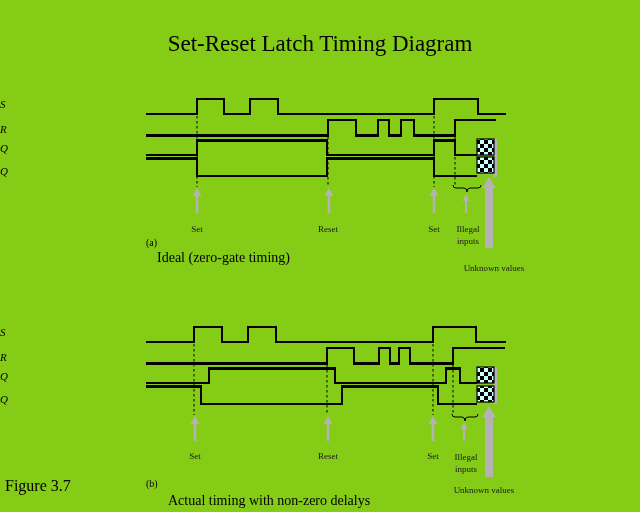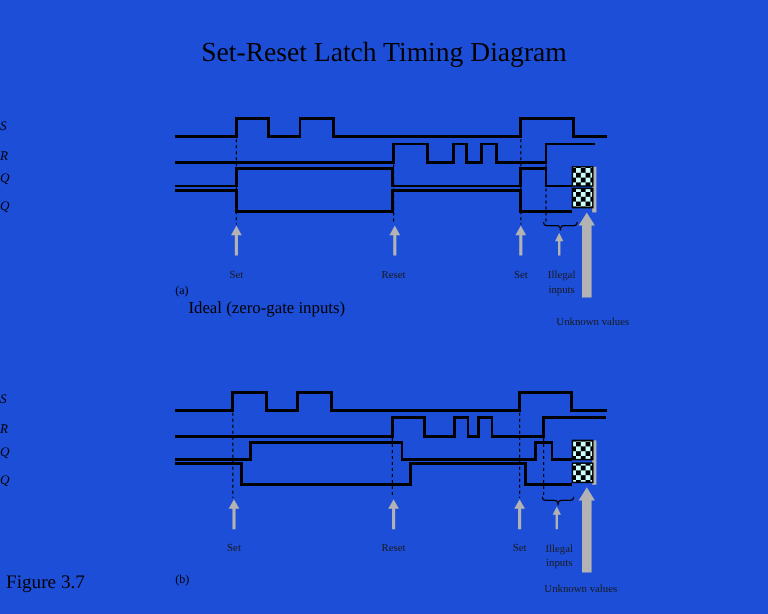--- a/index.html
+++ b/index.html
@@ -1,19 +1,19 @@
 <!DOCTYPE html>
 <html><head>
 <meta charset="utf-8">
 <style>
   html,body{margin:0;padding:0;background:#ffffff;}
   .slide{
     position:relative;
     width:640px;height:512px;
-    background:#1d4ed8;
+    background:#84cc16;
     font-family:"Liberation Serif","DejaVu Serif",serif;
     overflow:hidden;
   }
   .title{
     position:absolute;top:31px;left:0;width:640px;
     text-align:center;font-size:23px;color:#000;white-space:nowrap;
   }
   .svg-layer{position:absolute;left:0;top:0;}
   .tag{position:absolute;font-size:10px;color:#000;}
   .tag-a{left:146px;top:237px;}
@@ -93,18 +93,19 @@
         <text x="195" y="459" font-size="9px" text-anchor="middle" font-family="&quot;Liberation Serif&quot;,&quot;DejaVu Serif&quot;,serif" fill="#1a1a1a">Set</text>
         <text x="328" y="459" font-size="9px" text-anchor="middle" font-family="&quot;Liberation Serif&quot;,&quot;DejaVu Serif&quot;,serif" fill="#1a1a1a">Reset</text>
         <text x="433" y="459" font-size="9px" text-anchor="middle" font-family="&quot;Liberation Serif&quot;,&quot;DejaVu Serif&quot;,serif" fill="#1a1a1a">Set</text>
         <text x="466" y="460" font-size="9px" text-anchor="middle" font-family="&quot;Liberation Serif&quot;,&quot;DejaVu Serif&quot;,serif" fill="#1a1a1a">Illegal</text>
         <text x="466" y="472" font-size="9px" text-anchor="middle" font-family="&quot;Liberation Serif&quot;,&quot;DejaVu Serif&quot;,serif" fill="#1a1a1a">inputs</text>
         <text x="484" y="493" font-size="9px" text-anchor="middle" font-family="&quot;Liberation Serif&quot;,&quot;DejaVu Serif&quot;,serif" fill="#1a1a1a">Unknown values</text>
       </g>
     </svg>
 
   <div class="tag tag-a">(a)</div>
-  <div class="caption caption-a">Ideal (zero-gate inputs)</div>
+  <div class="caption caption-a">Ideal (zero-gate timing)</div>
 
   <div class="tag tag-b">(b)</div>
+  <div class="caption caption-b">Actual timing with non-zero delalys</div>
 
   <div class="figure-label">Figure 3.7</div>
 </div>
 
 </body></html>

